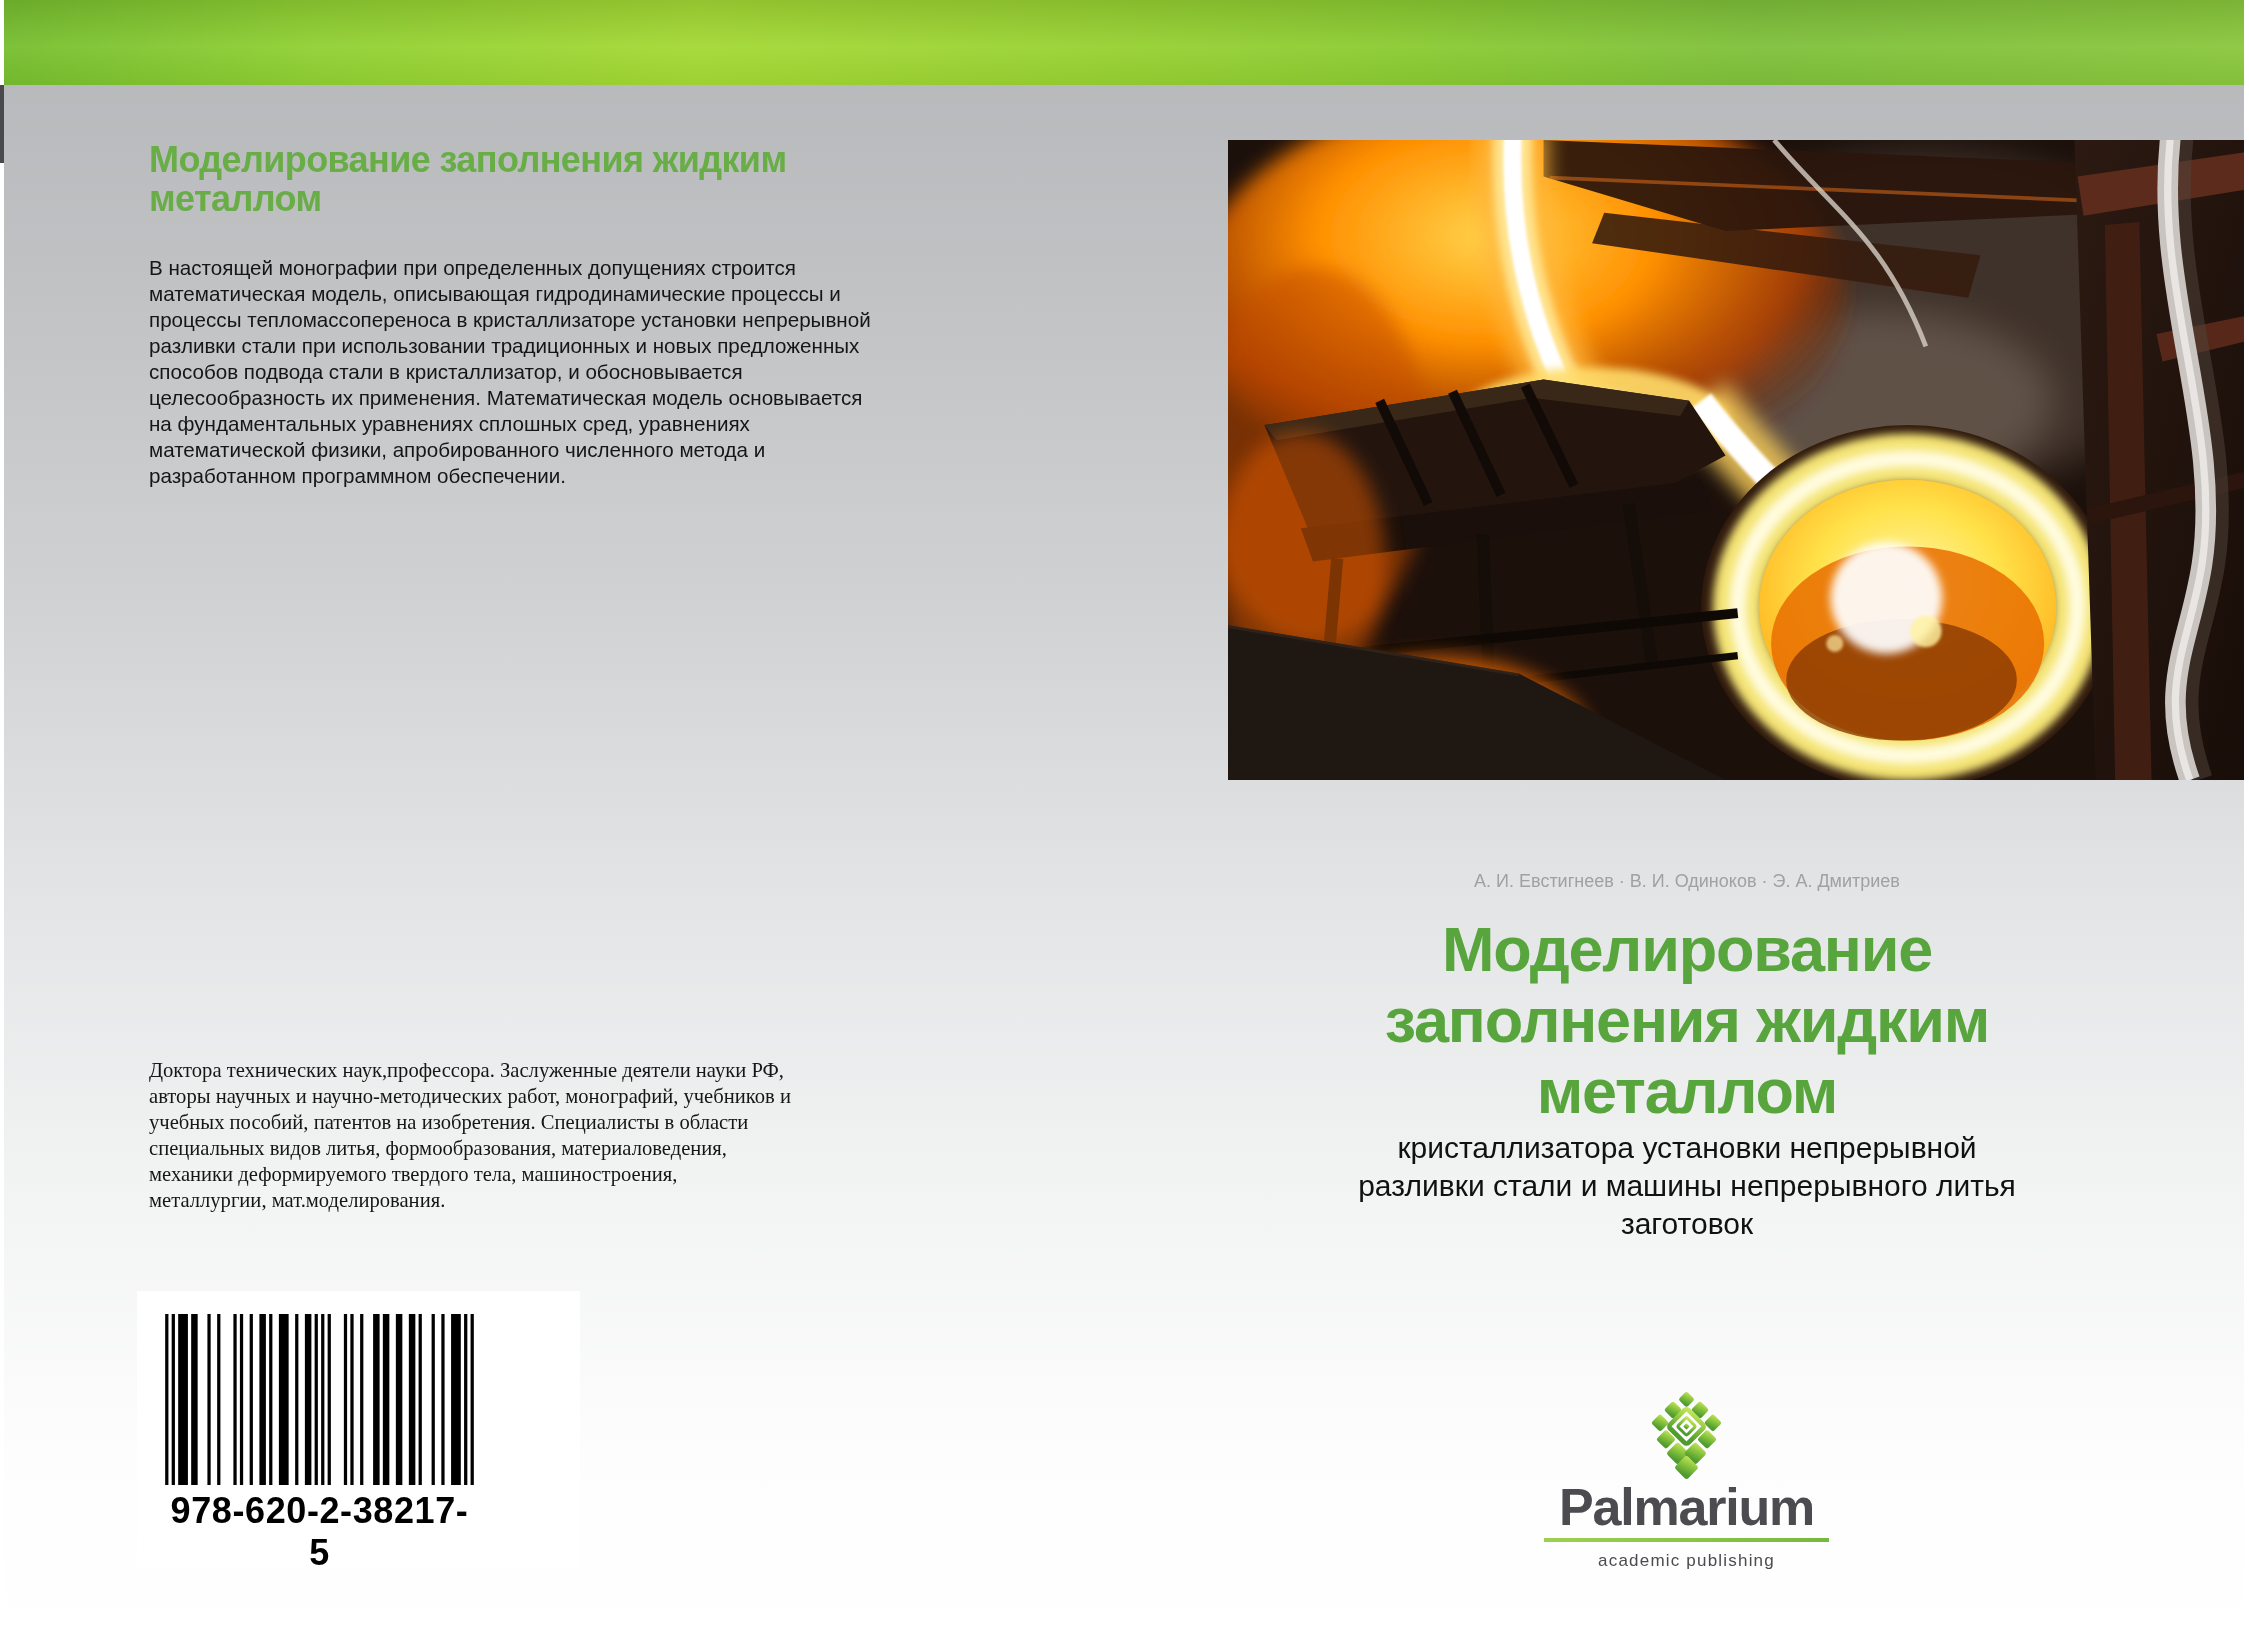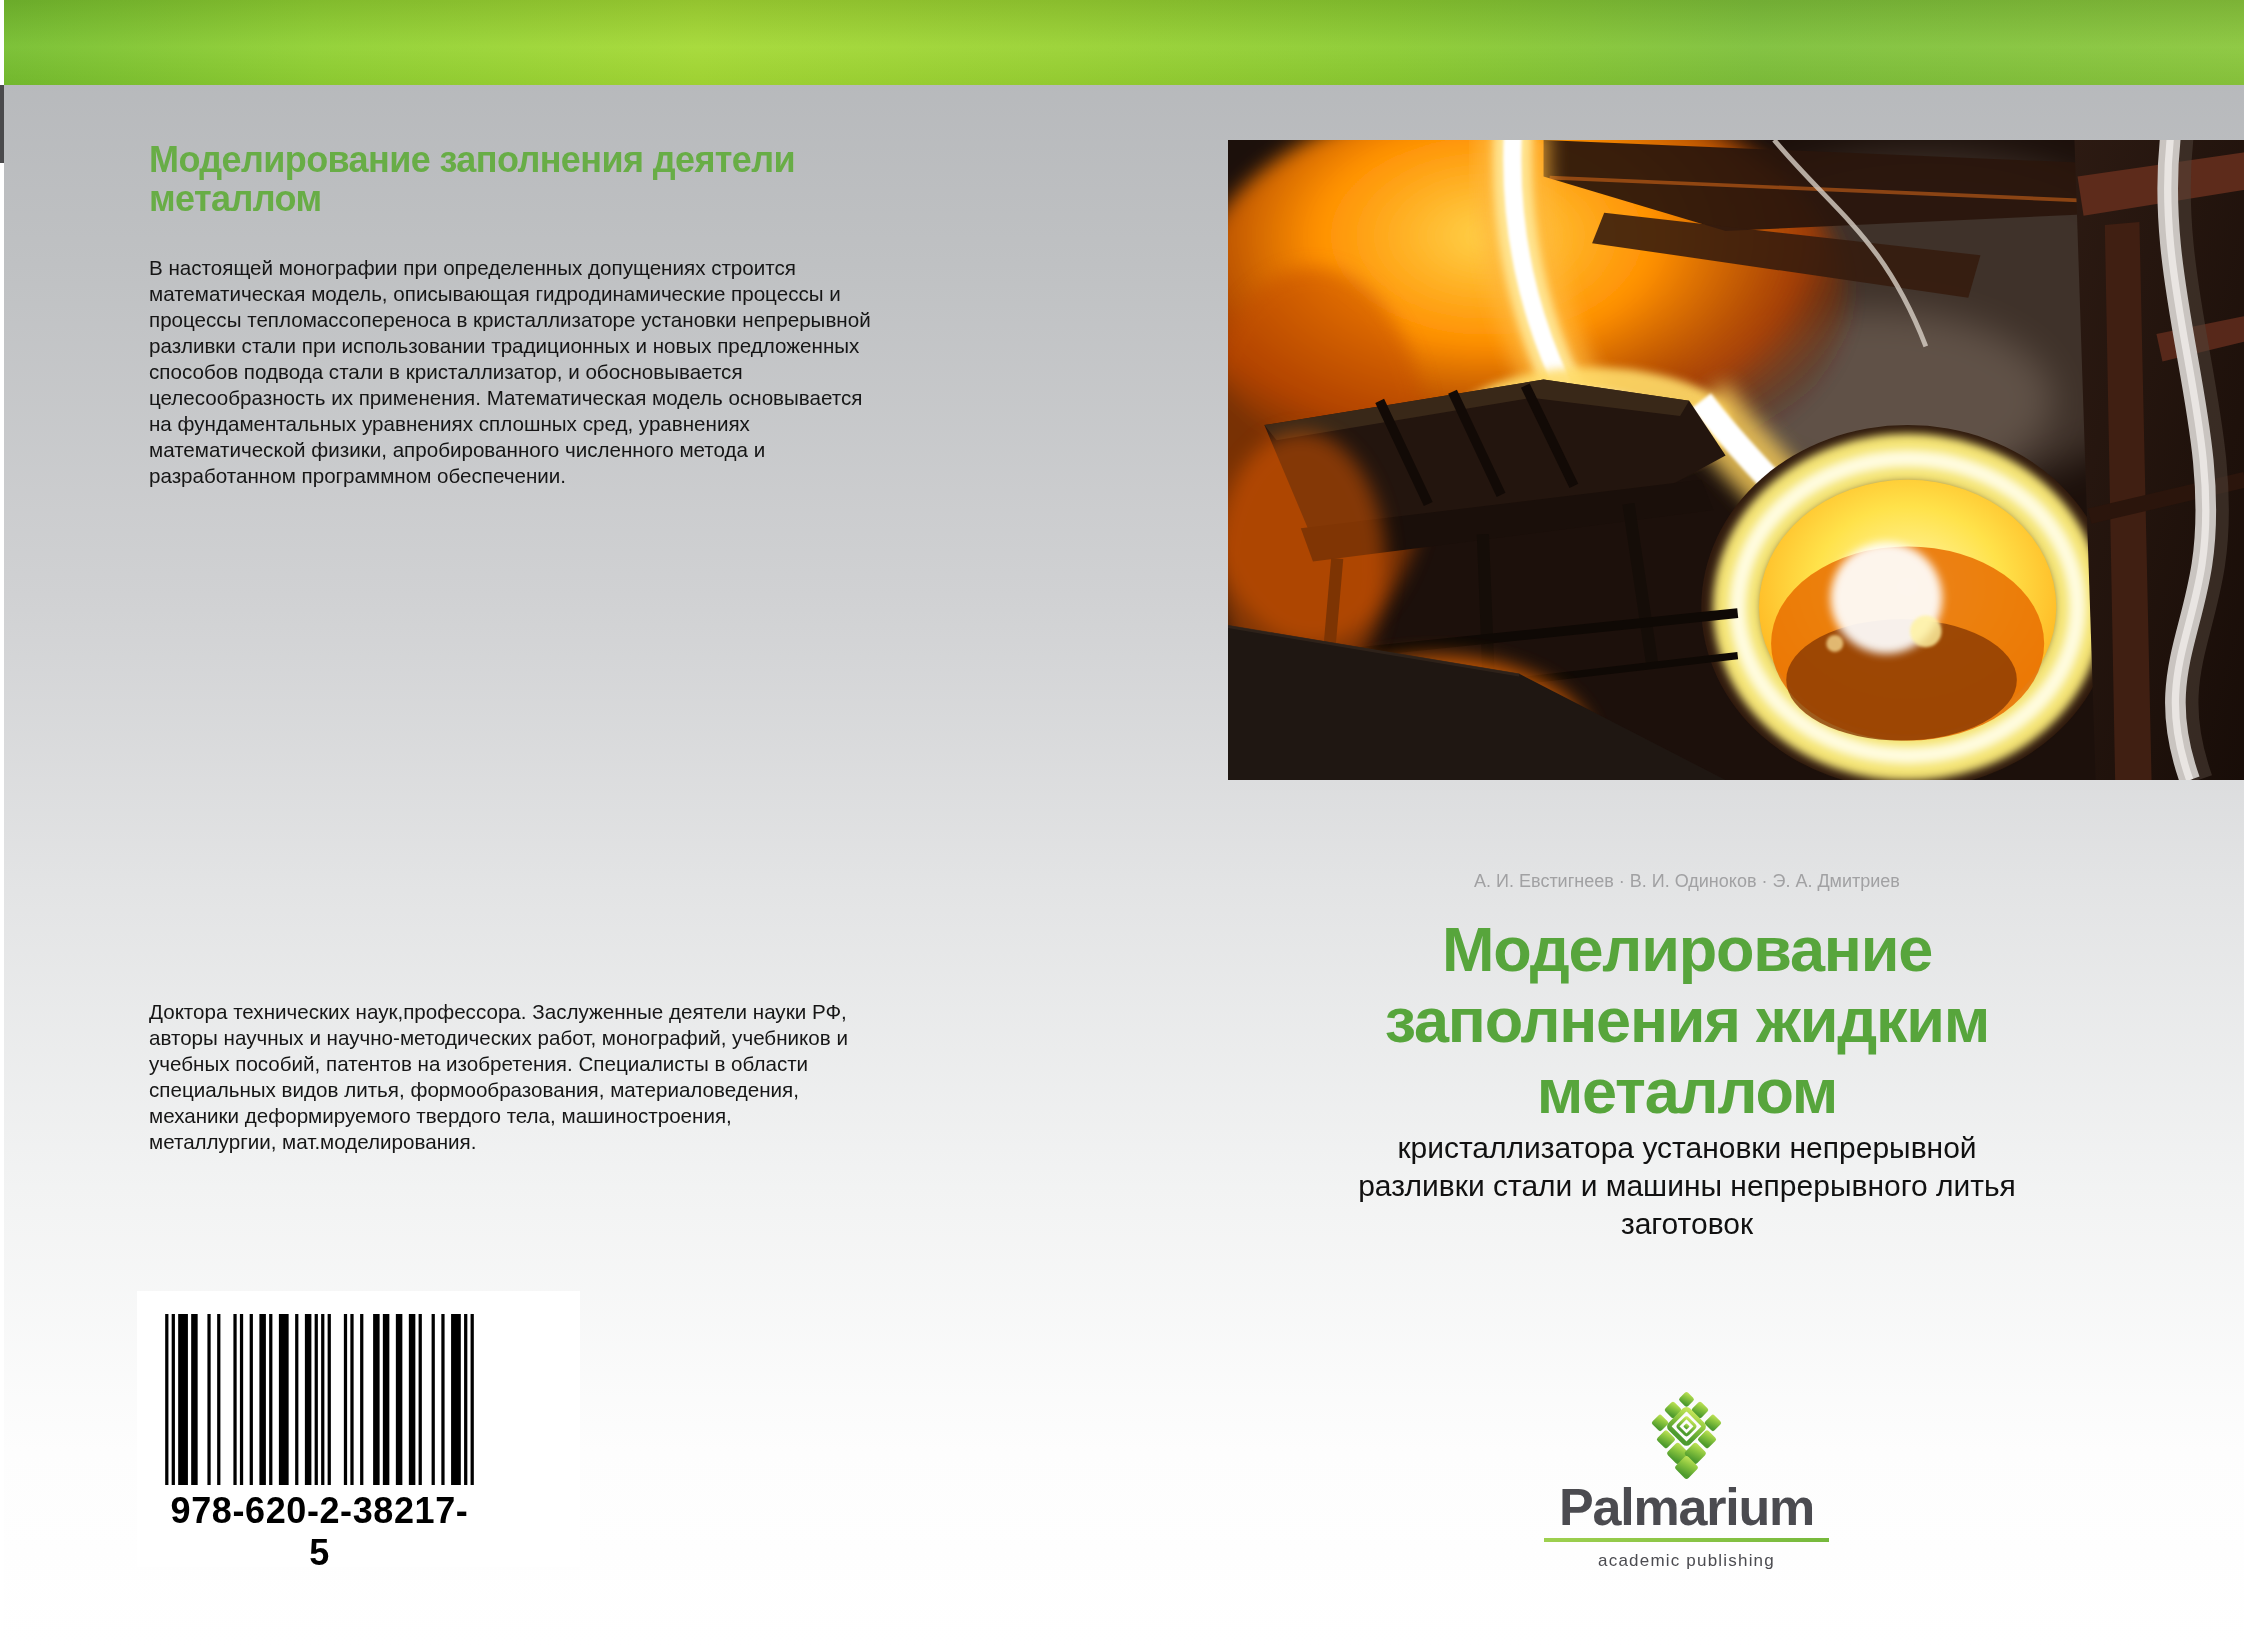--- a/index.html
+++ b/index.html
@@ -26,23 +26,24 @@
     position:absolute;left:149px;top:140px;width:910px;
     font-size:36px;line-height:39px;font-weight:bold;letter-spacing:-0.6px;
     color:#68ad46;white-space:pre-line;
   }
   .back-synopsis{
     position:absolute;left:149px;top:255px;width:922px;
     font-size:20.6px;line-height:26px;color:#161616;
     white-space:pre-line;
   }
   .back-bio{
-    position:absolute;left:149px;top:999px;width:922px;
+    position:absolute;left:149px;top:1057px;width:922px;
     font-size:20.6px;line-height:26px;color:#161616;
     white-space:pre-line;
+    font-family:Liberation Serif, serif;
   }
   .barcode-panel{
     position:absolute;left:137px;top:1291px;width:443px;height:276px;
     background:#ffffff;
   }
   .barcode-bars{position:absolute;left:28px;top:22.5px;}
   .isbn{
     position:absolute;left:28px;top:199px;width:309px;
     text-align:center;font-size:36px;font-weight:bold;color:#000;
     letter-spacing:0.6px;
@@ -81,21 +82,21 @@
 </head>
 <body>
 
 <div class="spread">
 
   <div class="topbar"></div>
   <div class="edge-strip left"></div>
   <div class="edge-strip right"></div>
   <div class="spine-notch"></div>
 
-  <div class="back-title">Моделирование заполнения деятели
+  <div class="back-title">Моделирование заполнения жидким
 металлом</div>
   <div class="back-synopsis">В настоящей монографии при определенных допущениях строится
 математическая модель, описывающая гидродинамические процессы и
 процессы тепломассопереноса в кристаллизаторе установки непрерывной
 разливки стали при использовании традиционных и новых предложенных
 способов подвода стали в кристаллизатор, и обосновывается
 целесообразность их применения. Математическая модель основывается
 на фундаментальных уравнениях сплошных сред, уравнениях
 математической физики, апробированного численного метода и
 разработанном программном обеспечении.</div>

